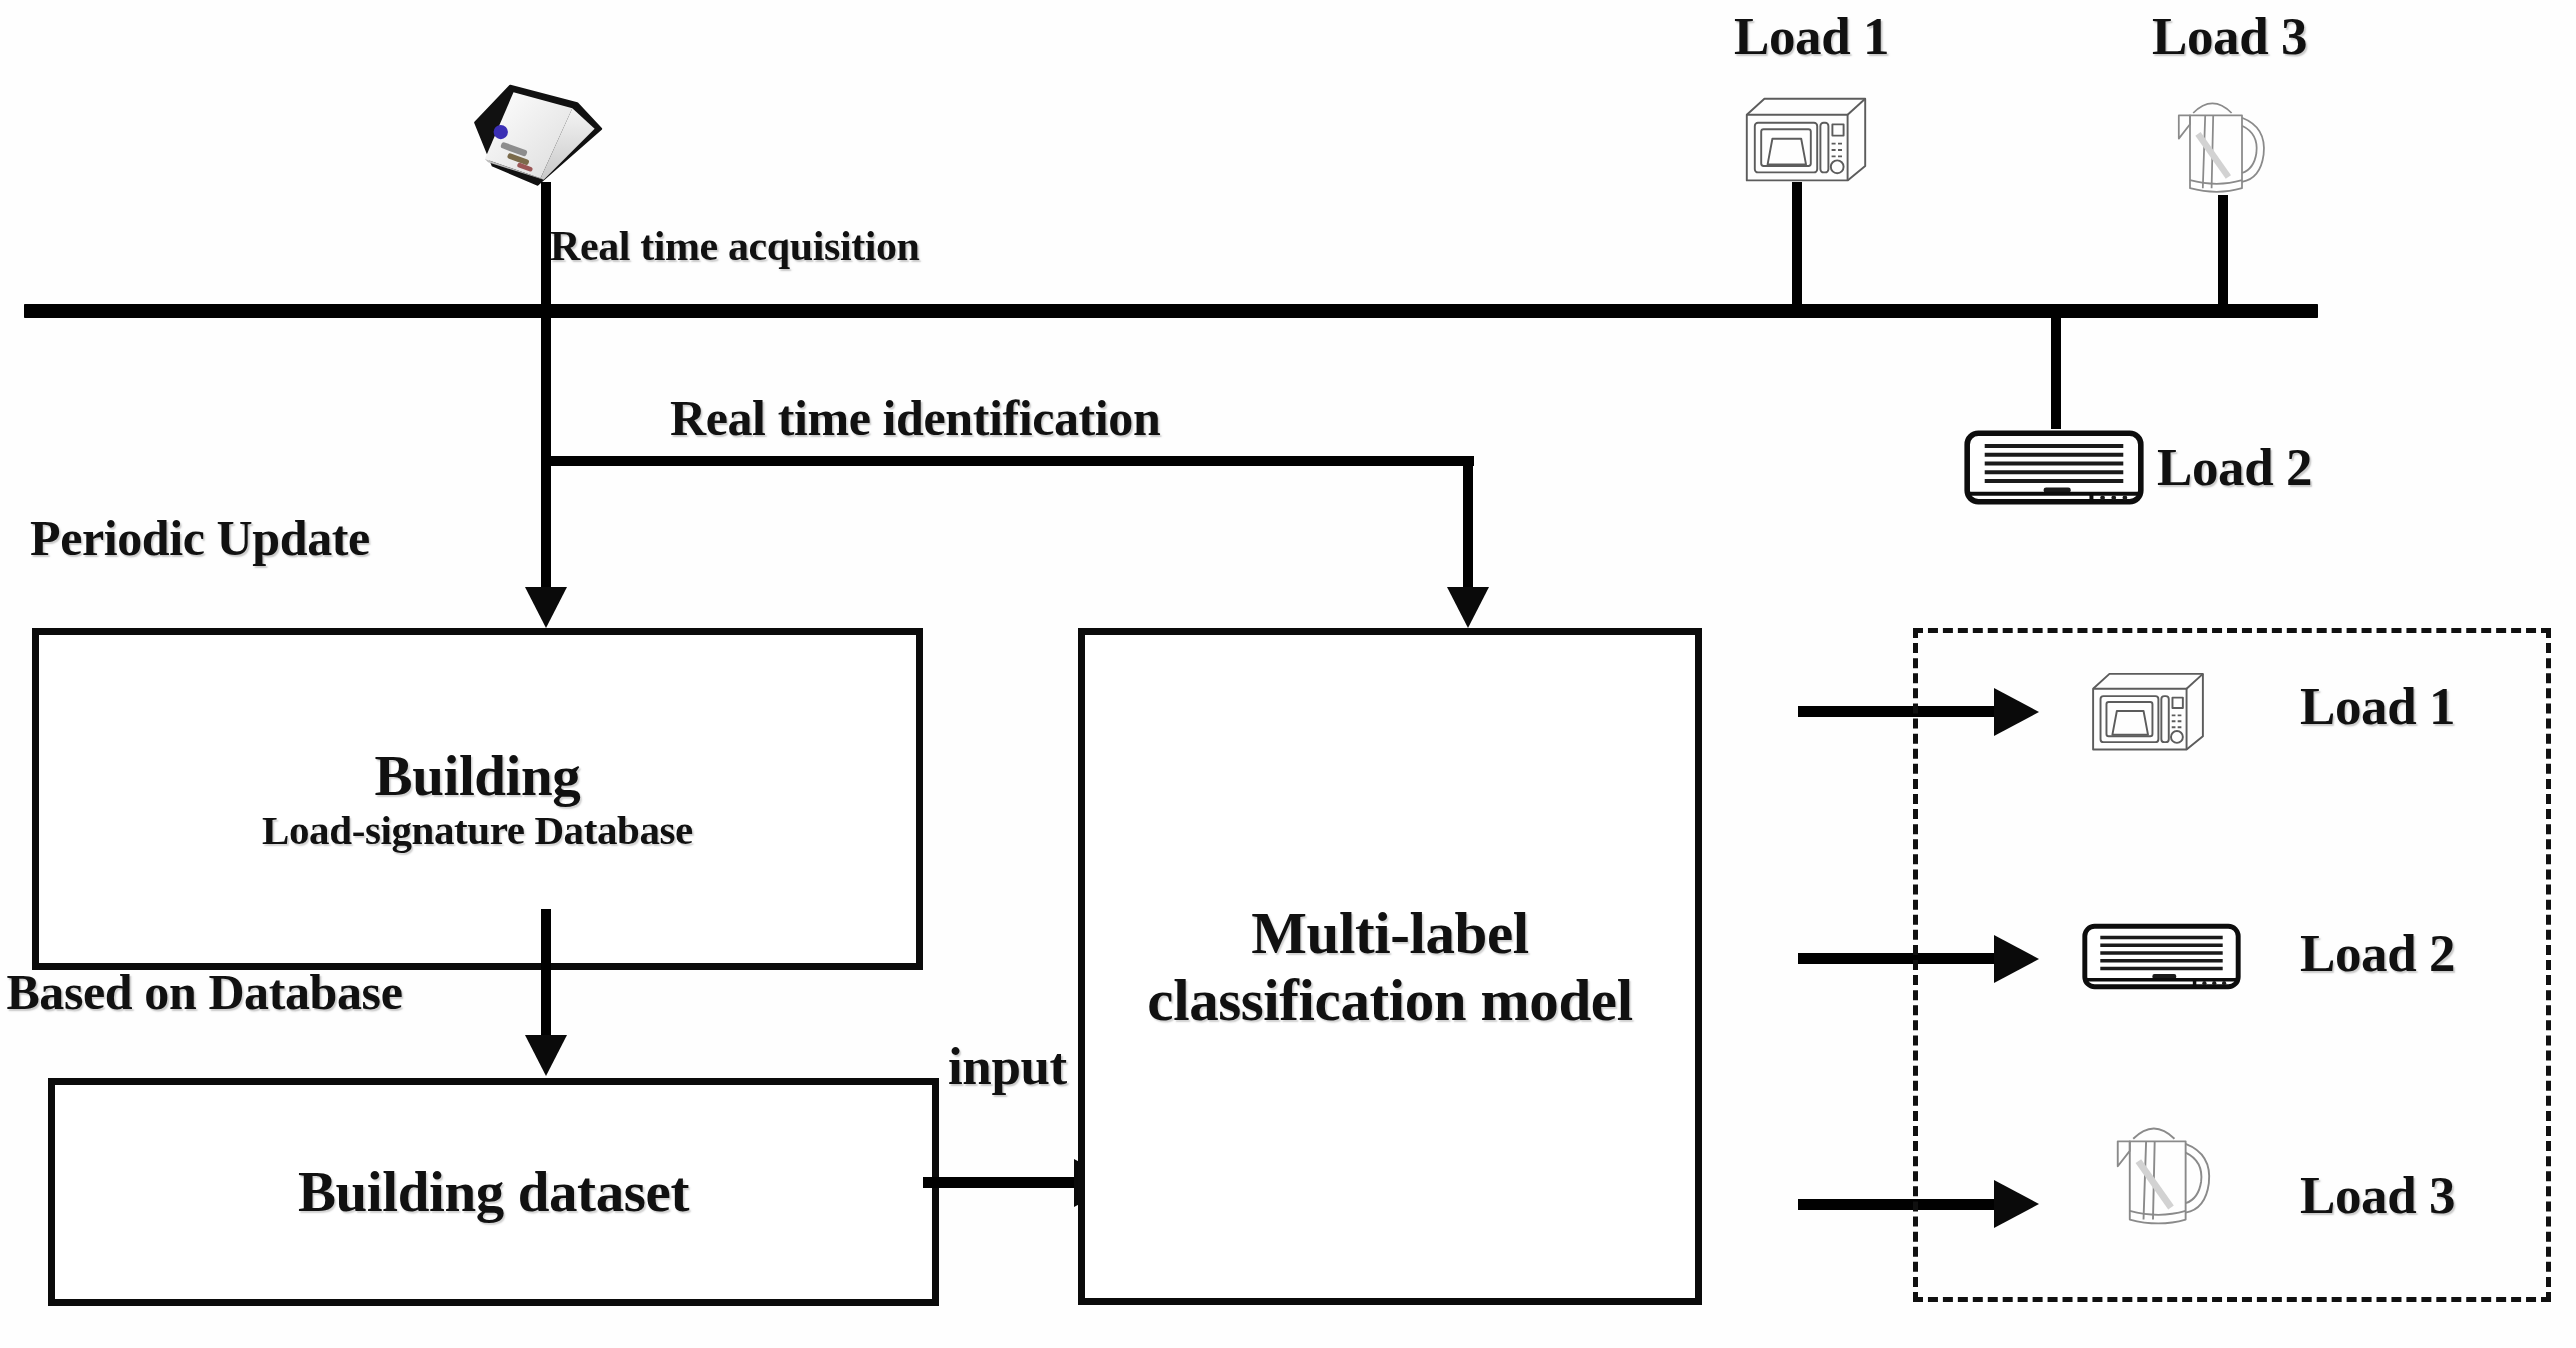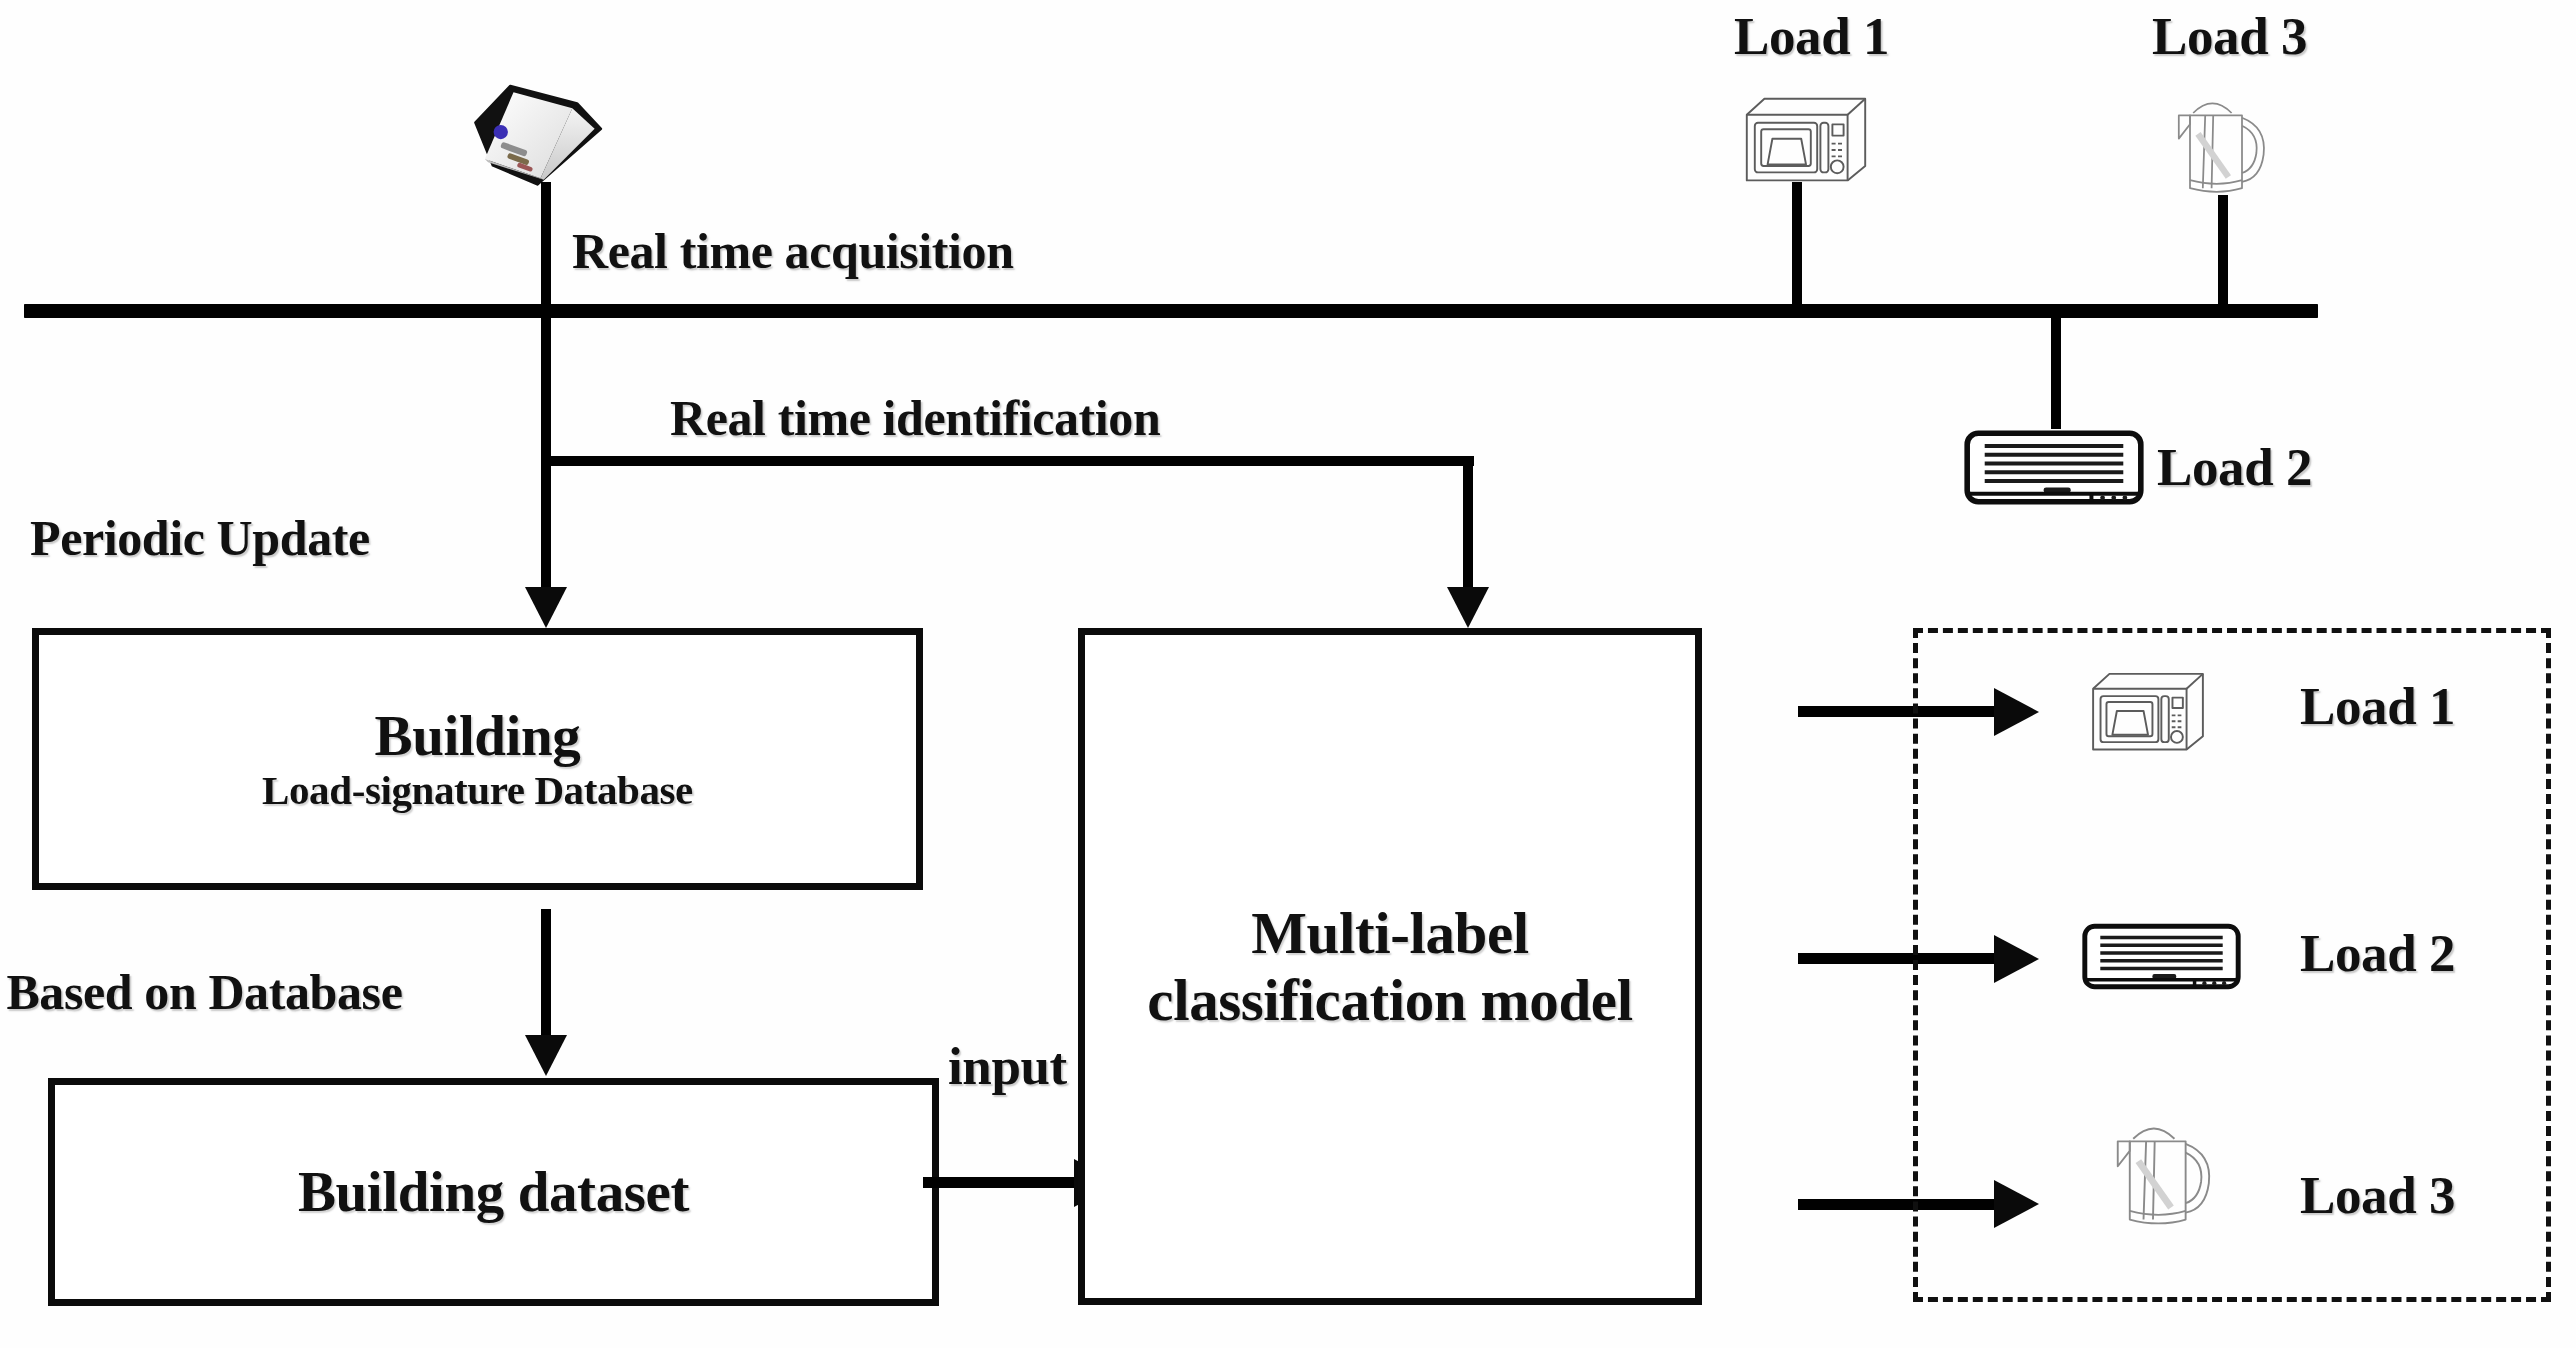--- a/index.html
+++ b/index.html
@@ -150,21 +150,21 @@
       <circle cx="50" cy="78" r="9" fill="#3b2fb5"></circle>
       <rect x="52" y="90" width="34" height="8" rx="3" fill="#8d8d8d" transform="rotate(20 52 90)"></rect>
       <rect x="60" y="104" width="28" height="7" rx="3" fill="#7a6a4a" transform="rotate(20 60 104)"></rect>
       <rect x="72" y="116" width="20" height="6" rx="3" fill="#9b5555" transform="rotate(20 72 116)"></rect>
     </svg>
   </span>
 
   <div class="vline" style="left:541px; top:182px; width:9.6px; height:411px;"></div>
   <div class="arrowhead-down" style="left:525px; top:587px;"></div>
 
-  <div class="caption" style="left:572px; top:222px; font-size:50px;">Real time acquisition</div>
+  <div class="caption" style="left:550px; top:222px; font-size:42px;">Real time acquisition</div>
 
   <div class="bus" style="left:24px; top:304px; width:2294px; height:13.5px;"></div>
 
   <div class="vline" style="left:2051px; top:316px; width:10.4px; height:113px;"></div>
 
   <span class="icon" style="left:1964px; top:430px; width:180px; height:75px;">
     <svg viewBox="0 0 226 94" xmlns="http://www.w3.org/2000/svg">
       <rect x="4" y="4" width="218" height="86" rx="14" fill="#fff" stroke="#0d0d0d" stroke-width="7"></rect>
       <g stroke="#1b1b1b" stroke-width="5">
         <path d="M26 20 H200 M26 31 H200 M26 42 H200 M26 53 H200 M26 64 H200"></path>
@@ -183,21 +183,21 @@
   <div class="caption" style="left:2157px; top:437px; font-size:53px;">Load 2</div>
 
   <div class="caption" style="left:670px; top:389px; font-size:50px;">Real time identification</div>
 
   <div class="hline" style="left:541px; top:456px; width:933px; height:10.4px;"></div>
   <div class="vline" style="left:1463px; top:456px; width:10.4px; height:137px;"></div>
   <div class="arrowhead-down" style="left:1447px; top:587px;"></div>
 
   <div class="caption" style="left:30px; top:509px; font-size:50px;">Periodic Update</div>
 
-  <div class="box" style="left:32px; top:628px; width:891px; height:262px;">
+  <div class="box" style="left:32px; top:628px; width:891px; height:342px;">
     <div style="display:flex; flex-direction:column;">
       <span class="boxlabel" style="font-size:57px;">Building</span>
       <span class="boxlabel" style="font-size:41px;">Load-signature Database</span>
     </div>
   </div>
 
   <div class="vline" style="left:541px; top:909px; width:9.6px; height:131px;"></div>
   <div class="arrowhead-down" style="left:525px; top:1035px;"></div>
 
   <div class="caption" style="left:6.4px; top:963px; font-size:50px;">Based on Database</div>

